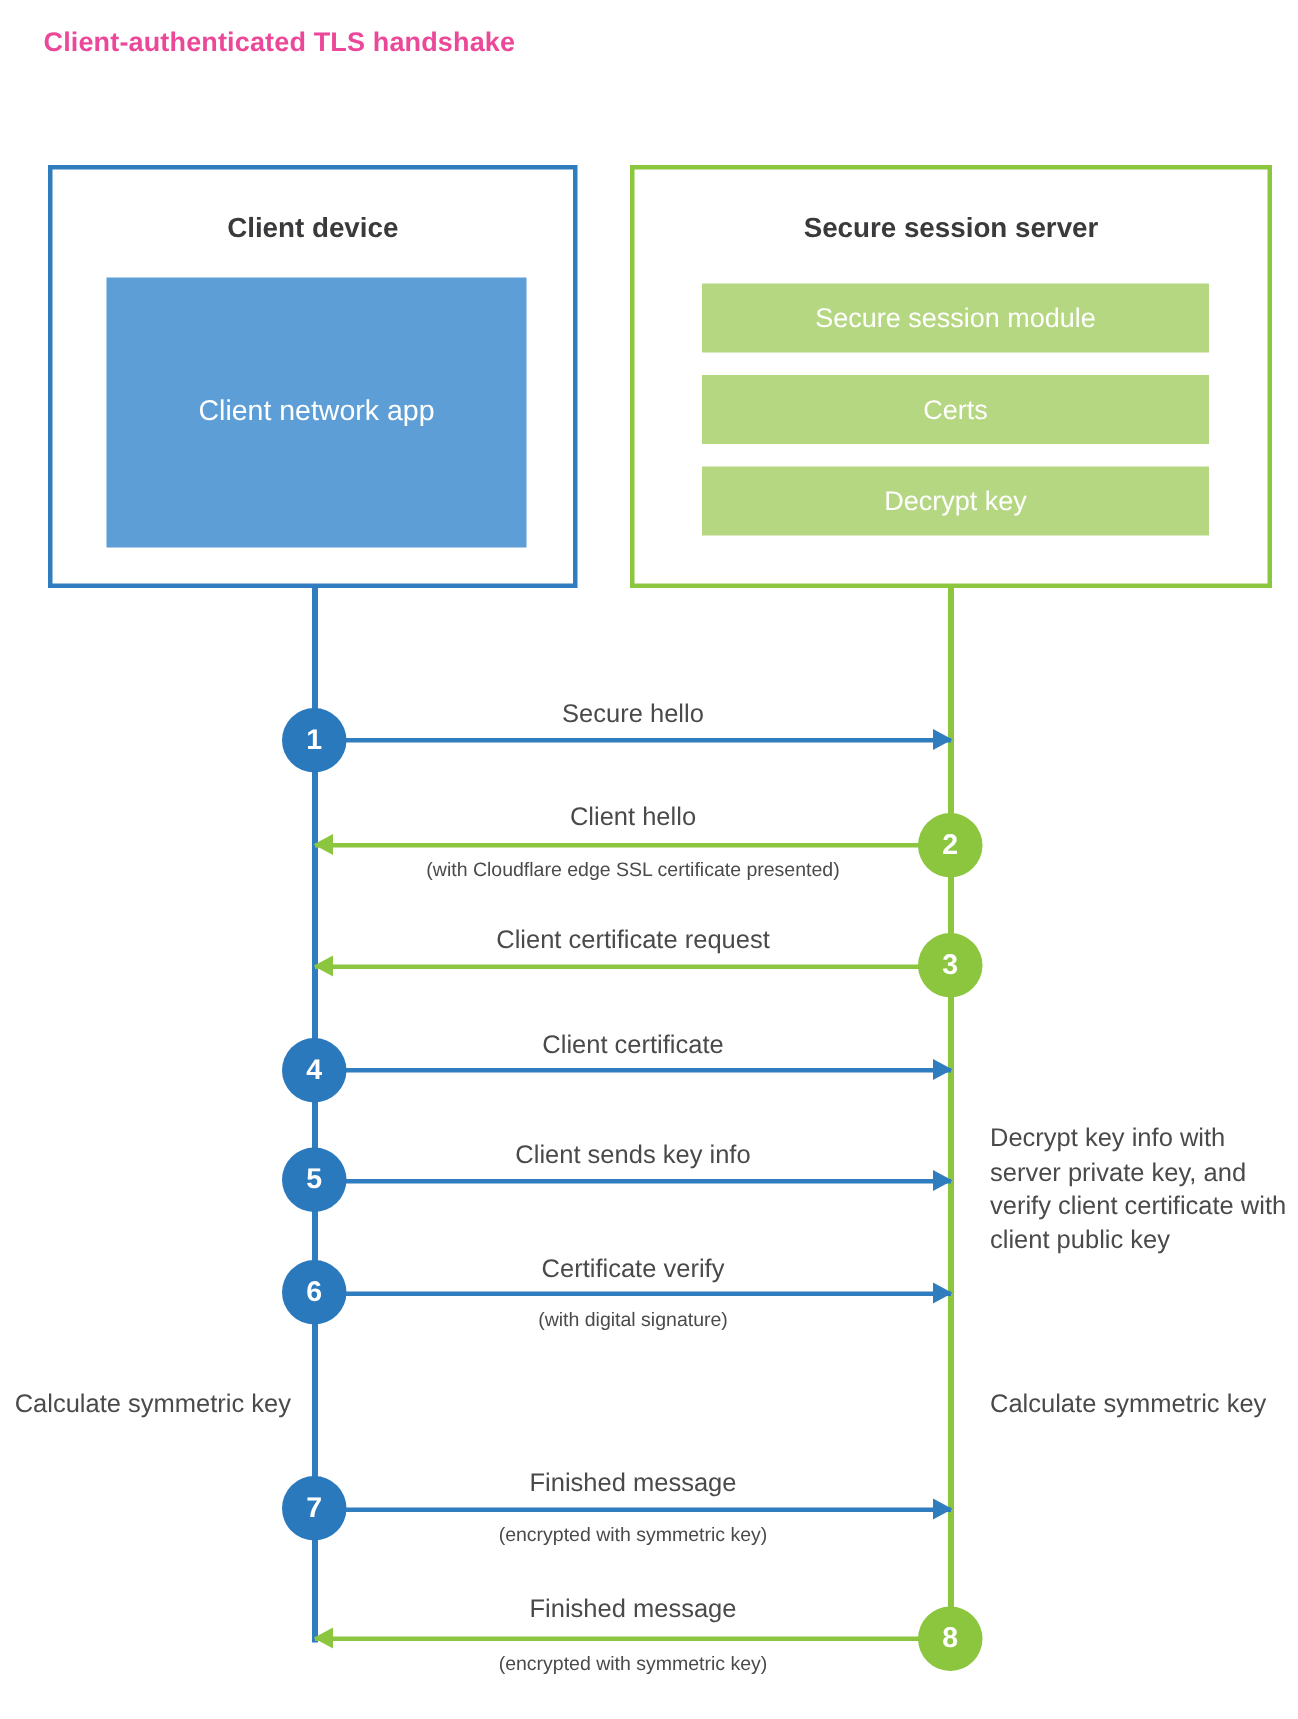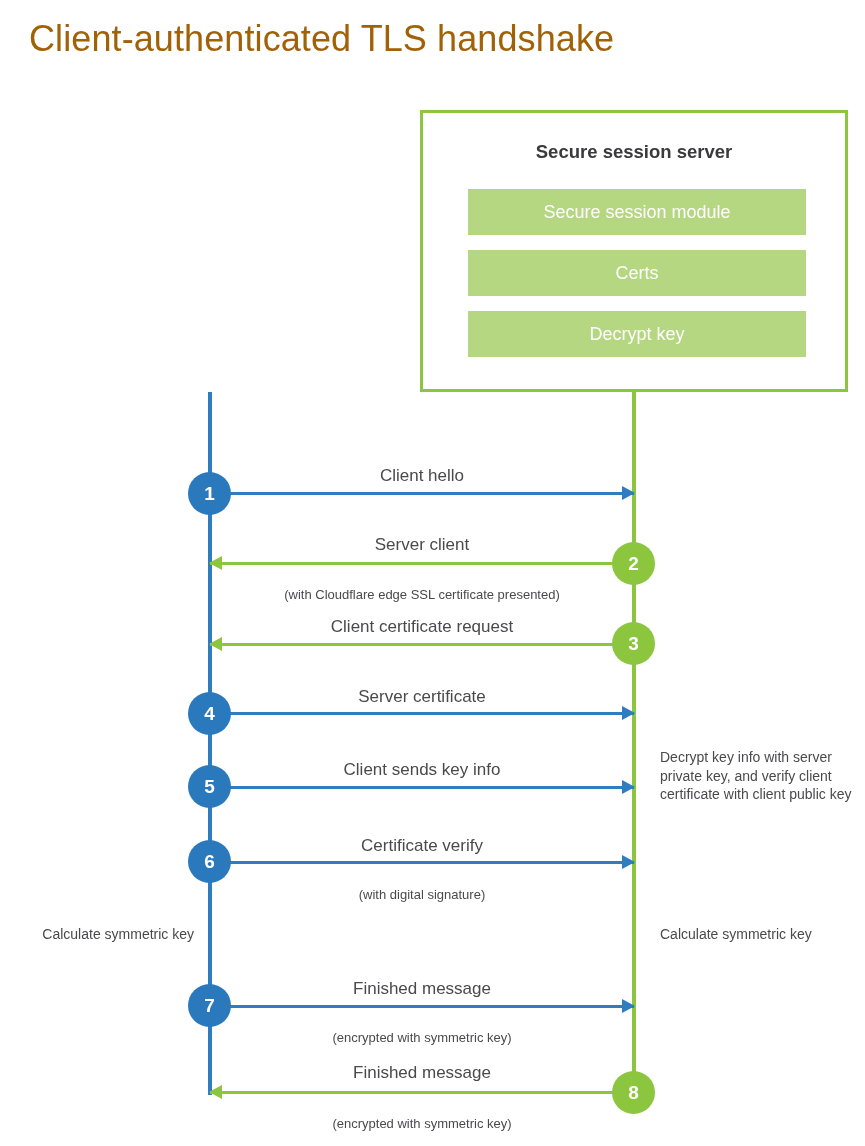--- a/index.html
+++ b/index.html
@@ -7,21 +7,21 @@
     width: 865px; height: 1146px;
     background: #ffffff;
     font-family: "Liberation Sans", sans-serif;
     overflow: hidden;
   }
   #stage { position: relative; width: 865px; height: 1146px; }
 
   
   .title {
     position: absolute; left: 29px; top: 18px;
-    font-size: 36px; font-weight: 400; color: #a16207;
+    font-size: 18px; font-weight: 700; color: #ec4899;
     letter-spacing: .1px; white-space: nowrap;
   }
 
   
   .actorbox { position: absolute; background: #ffffff; }
   .actorbox.client { left: 32px; top: 110px; width: 353px; height: 282px;
                      border: 3px solid #2f7dbe; }
   .actorbox.server { left: 420px; top: 110px; width: 428px; height: 282px;
                      border: 3px solid #8cc63f; }
   .actor-title {
@@ -66,65 +66,69 @@
   }
   .num.blue  { background: #2a79bd; left: 188px; }
   .num.green { background: #8cc63f; left: 612px; }
 
   .msg-label {
     position: absolute; width: 424px; left: 210px; text-align: center;
     font-size: 17px; font-weight: 300; color: #4a4a4c; white-space: nowrap;
   }
   .msg-sub {
     position: absolute; width: 424px; left: 210px; text-align: center;
-    font-size: 13px; font-weight: 300; color: #4a4a4c; white-space: nowrap; margin-top: 15px;
+    font-size: 13px; font-weight: 300; color: #4a4a4c; white-space: nowrap;
   }
 
   
   .side-note {
-    position: absolute; font-size: 14px; font-weight: 300;
+    position: absolute; font-size: 17px; font-weight: 300;
     color: #4a4a4c; line-height: 1.33;
   }
   .side-note.left  { right: 671px; text-align: right; width: 220px; }
   .side-note.right { left: 660px; text-align: left;  width: 200px; }
 </style>
 </head>
 <body>
 
 <div id="stage">
 
   <div class="title">Client-authenticated TLS handshake</div>
 
+  <div class="actorbox client">
+    <div class="actor-title">Client device</div>
+    <div class="app-block">Client network app</div>
+  </div>
 
   <div class="actorbox server">
     <div class="actor-title">Secure session server</div>
     <div class="srv-list">
       <div class="srv-item">Secure session module</div>
       <div class="srv-item">Certs</div>
       <div class="srv-item">Decrypt key</div>
     </div>
   </div>
 
   <div class="lifeline client"></div>
   <div class="lifeline server"></div>
 
-  <div class="msg-label" style="top:466px">Client hello</div>
+  <div class="msg-label" style="top:466px">Secure hello</div>
   <div class="arrow c2s" style="top:492px"></div>
   <div class="num blue" style="top:472px">1</div>
 
-  <div class="msg-label" style="top:535px">Server client</div>
+  <div class="msg-label" style="top:535px">Client hello</div>
   <div class="arrow s2c" style="top:562px"></div>
   <div class="msg-sub" style="top:572px">(with Cloudflare edge SSL certificate presented)</div>
   <div class="num green" style="top:542px">2</div>
 
   <div class="msg-label" style="top:617px">Client certificate request</div>
   <div class="arrow s2c" style="top:643px"></div>
   <div class="num green" style="top:622px">3</div>
 
-  <div class="msg-label" style="top:687px">Server certificate</div>
+  <div class="msg-label" style="top:687px">Client certificate</div>
   <div class="arrow c2s" style="top:712px"></div>
   <div class="num blue" style="top:692px">4</div>
 
   <div class="msg-label" style="top:760px">Client sends key info</div>
   <div class="arrow c2s" style="top:786px"></div>
   <div class="num blue" style="top:765px">5</div>
 
   <div class="msg-label" style="top:836px">Certificate verify</div>
   <div class="arrow c2s" style="top:861px"></div>
   <div class="msg-sub" style="top:872px">(with digital signature)</div>

